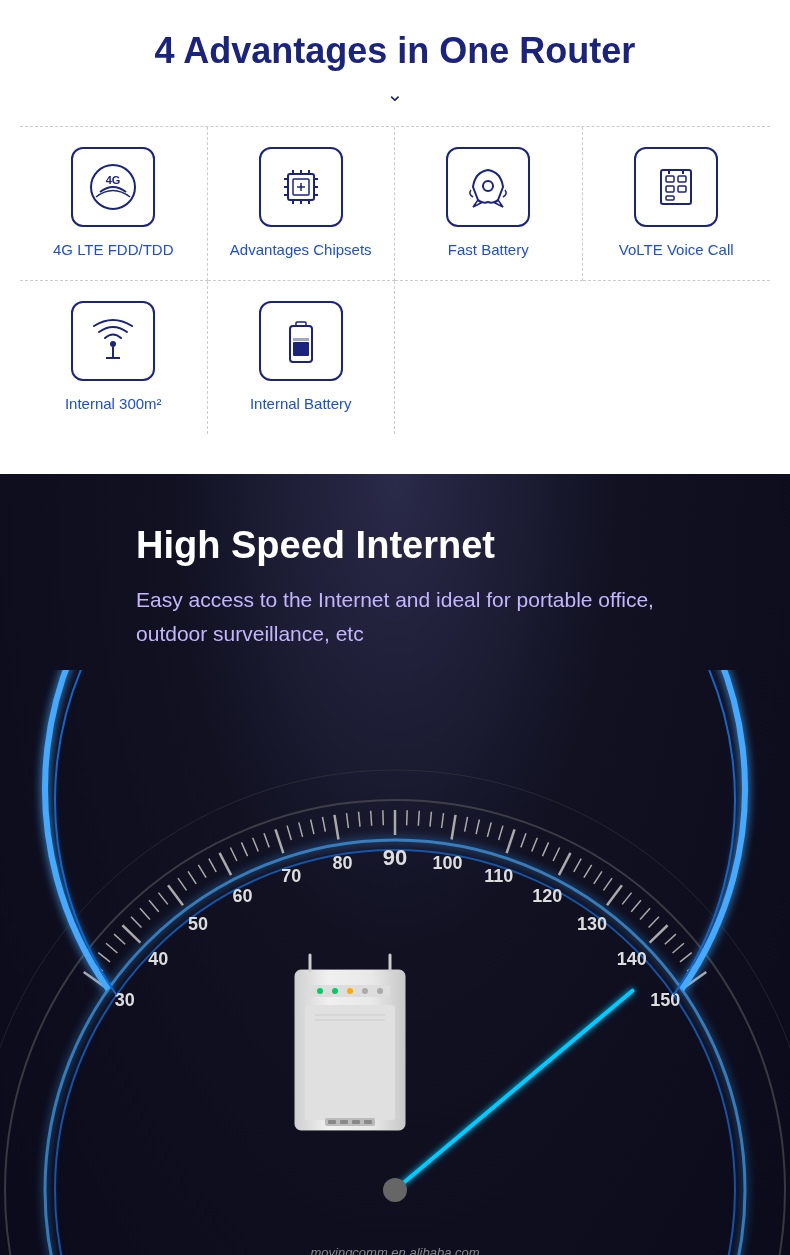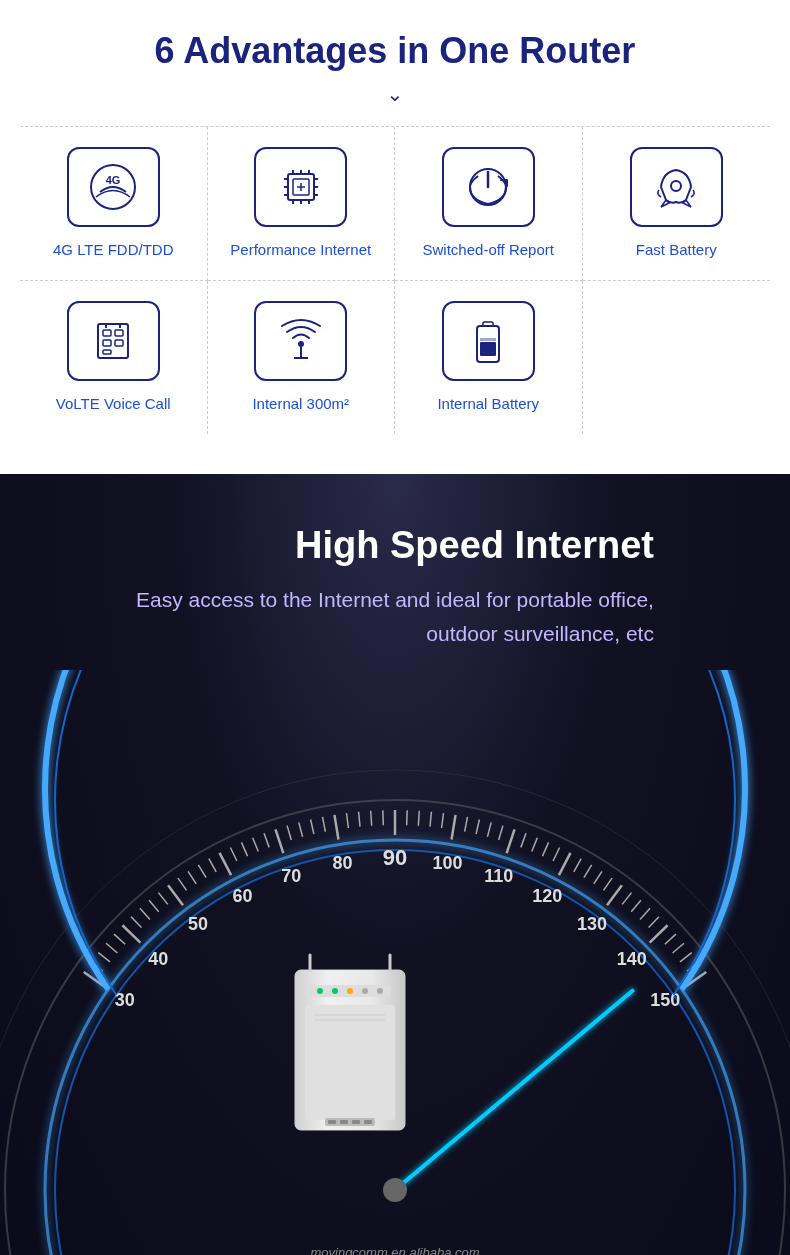--- a/index.html
+++ b/index.html
@@ -40,21 +40,21 @@
     .advantage-item:nth-child(8) {
       border-right: none;
     }
     .advantage-item:nth-child(5),
     .advantage-item:nth-child(6),
     .advantage-item:nth-child(7),
     .advantage-item:nth-child(8) {
       border-bottom: none;
     }
     .icon-box {
-      width: 93px;
+      width: 84px;
       height: 80px;
       border: 2px solid #1a237e;
       border-radius: 12px;
       display: flex;
       align-items: center;
       justify-content: center;
       margin-bottom: 12px;
     }
     .icon-box svg {
       width: 50px;
@@ -78,21 +78,21 @@
       align-items: center;
     }
     .speed-section-bg {
       position: absolute;
       top: 0; left: 0; right: 0; bottom: 0;
       background: radial-gradient(ellipse at center top, #2a2a4a 0%, #111122 40%, #0a0a1a 100%);
     }
     .speed-content {
       position: relative;
       z-index: 2;
-      text-align: right;
+      text-align: left;
       padding-top: 50px;
     }
     .speed-title {
       font-size: 38px;
       font-weight: bold;
       color: #fff;
       margin-bottom: 16px;
     }
     .speed-subtitle {
       font-size: 21px;
@@ -115,21 +115,21 @@
       top: 280px;
       left: 280px;
       width: 140px;
       z-index: 5;
     }
   </style>
 </head>
 <body>
 
 <section class="advantages-section">
-  <h1 class="advantages-title">6 Advantages in One Router</h1>
+  <h1 class="advantages-title">4 Advantages in One Router</h1>
   <div class="chevron-down">⌄</div>
   <div class="advantages-grid">
 
     <div class="advantage-item">
       <div class="icon-box">
         <svg viewBox="0 0 50 50" fill="none" xmlns="http://www.w3.org/2000/svg">
           <circle cx="25" cy="25" r="22" stroke="#1a237e" stroke-width="2" fill="none"></circle>
           <text x="25" y="22" text-anchor="middle" font-size="11" font-weight="bold" fill="#1a237e">4G</text>
           <path d="M12 30 Q25 20 38 30" stroke="#1a237e" stroke-width="2" fill="none"></path>
           <path d="M8 35 Q25 22 42 35" stroke="#1a237e" stroke-width="1.5" fill="none"></path>
@@ -152,35 +152,24 @@
           <line x1="8" y1="17" x2="12" y2="17" stroke="#1a237e" stroke-width="2"></line>
           <line x1="8" y1="25" x2="12" y2="25" stroke="#1a237e" stroke-width="2"></line>
           <line x1="8" y1="33" x2="12" y2="33" stroke="#1a237e" stroke-width="2"></line>
           <line x1="38" y1="17" x2="42" y2="17" stroke="#1a237e" stroke-width="2"></line>
           <line x1="38" y1="25" x2="42" y2="25" stroke="#1a237e" stroke-width="2"></line>
           <line x1="38" y1="33" x2="42" y2="33" stroke="#1a237e" stroke-width="2"></line>
           <line x1="21" y1="25" x2="29" y2="25" stroke="#1a237e" stroke-width="1.5"></line>
           <line x1="25" y1="21" x2="25" y2="29" stroke="#1a237e" stroke-width="1.5"></line>
         </svg>
       </div>
-      <span class="advantage-label">Performance Internet</span>
-    </div>
-
-
-    <div class="advantage-item">
-      <div class="icon-box">
-        <svg viewBox="0 0 50 50" fill="none" xmlns="http://www.w3.org/2000/svg">
-          <circle cx="25" cy="25" r="18" stroke="#1a237e" stroke-width="2" fill="none"></circle>
-          <line x1="25" y1="10" x2="25" y2="25" stroke="#1a237e" stroke-width="2.5" stroke-linecap="round"></line>
-          <path d="M15 14 Q7 20 7 25 Q7 38 25 42 Q43 38 43 25 Q43 20 35 14" stroke="#1a237e" stroke-width="2" fill="none"></path>
-          <path d="M38 18 L44 18 L44 24" stroke="#1a237e" stroke-width="2" stroke-linecap="round" stroke-linejoin="round" fill="none"></path>
-        </svg>
-      </div>
-      <span class="advantage-label">Switched-off Report</span>
-    </div>
+      <span class="advantage-label">Advantages Chipsets</span>
+    </div>
+
+
 
     <div class="advantage-item">
       <div class="icon-box">
         <svg viewBox="0 0 50 50" fill="none" xmlns="http://www.w3.org/2000/svg">
           <path d="M25 8 Q38 10 40 25 L35 38 Q30 42 25 40 Q20 42 15 38 L10 25 Q12 10 25 8Z" stroke="#1a237e" stroke-width="2" fill="none"></path>
           <circle cx="25" cy="24" r="5" stroke="#1a237e" stroke-width="2" fill="none"></circle>
           <path d="M15 38 L10 45 L18 41 Z" stroke="#1a237e" stroke-width="1.5" fill="none"></path>
           <path d="M35 38 L40 45 L32 41 Z" stroke="#1a237e" stroke-width="1.5" fill="none"></path>
           <path d="M8 28 Q5 32 10 35" stroke="#1a237e" stroke-width="1.5" fill="none"></path>
           <path d="M42 28 Q45 32 40 35" stroke="#1a237e" stroke-width="1.5" fill="none"></path>

